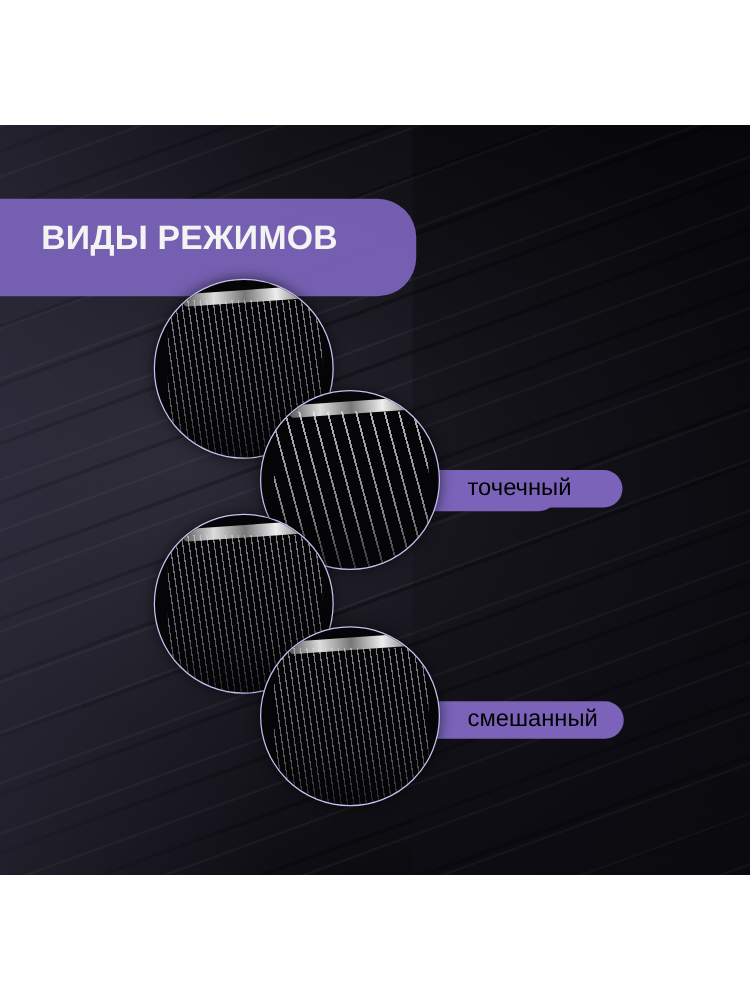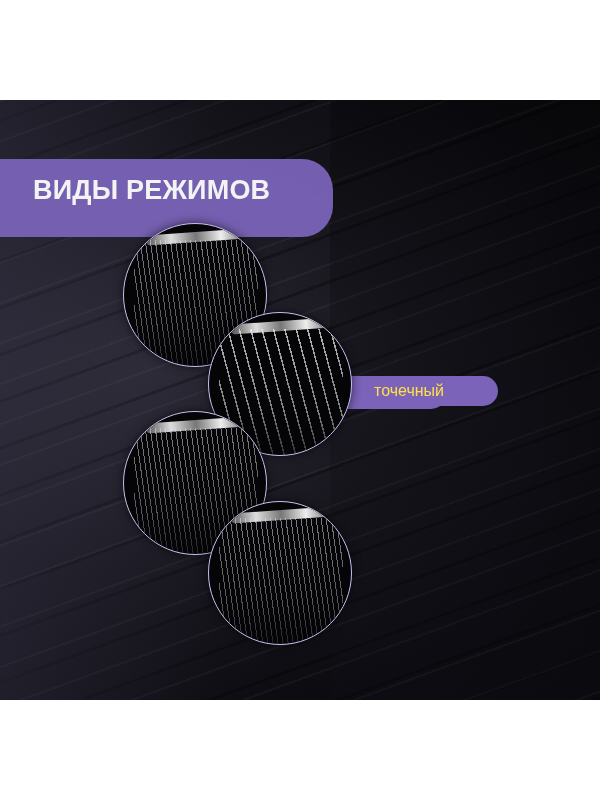--- a/index.html
+++ b/index.html
@@ -24,22 +24,22 @@
   .circle{position:absolute;width:144px;height:144px;border-radius:50%;
     border:1.5px solid #c9bff0;box-sizing:border-box;overflow:hidden;background:#050507;
     box-shadow:0 0 10px rgba(0,0,0,0.6);}
   .circle .head{position:absolute;left:22px;top:8px;width:100px;height:10px;
     background:linear-gradient(90deg,#555,#ddd,#777,#eee,#666);border-radius:4px;transform:rotate(-4deg);}
   .circle .spray{position:absolute;left:10px;top:16px;width:124px;height:140px;
     background:repeating-linear-gradient(82deg, rgba(220,220,230,0.55) 0px, rgba(220,220,230,0.55) 1px, rgba(0,0,0,0) 1px, rgba(0,0,0,0) 5px);
     -webkit-mask-image:linear-gradient(180deg,#000 0%,rgba(0,0,0,0.7) 60%,rgba(0,0,0,0.1) 100%);
     mask-image:linear-gradient(180deg,#000 0%,rgba(0,0,0,0.7) 60%,rgba(0,0,0,0.1) 100%);}
   .circle .spray.jet{background:repeating-linear-gradient(75deg, rgba(235,235,240,0.75) 0px, rgba(235,235,240,0.75) 1.5px, rgba(0,0,0,0) 1.5px, rgba(0,0,0,0) 11px);}
-  .label{position:absolute;height:30px;line-height:29px;background:#7a63b8;color:#fde047;
-    font-size:16px;border-radius:0 15px 15px 0;box-sizing:border-box;}
+  .label{position:absolute;height:30px;line-height:29px;background:#7a63b8;color:#000000;
+    font-size:19px;border-radius:0 15px 15px 0;box-sizing:border-box;}
   .label span{display:block;}
 </style>
 </head>
 <body>
 
 <div class="scene">
   <div class="stone"></div>
   <div class="light"></div>
   <div class="pillar"></div>
 
@@ -61,17 +61,20 @@
   <div class="circle" style="left:208px;top:212px;">
     <div class="head"></div>
     <div class="spray jet"></div>
   </div>
 
   <div class="circle" style="left:123px;top:311px;">
     <div class="head"></div>
     <div class="spray"></div>
   </div>
 
+  <div class="label" style="left:336px;top:461px;width:163px;padding-left:38px;">
+    <span>смешанный</span>
+  </div>
   <div class="circle" style="left:208px;top:501px;top:401px;">
     <div class="head"></div>
     <div class="spray"></div>
   </div>
 </div>
 
 </body></html>

